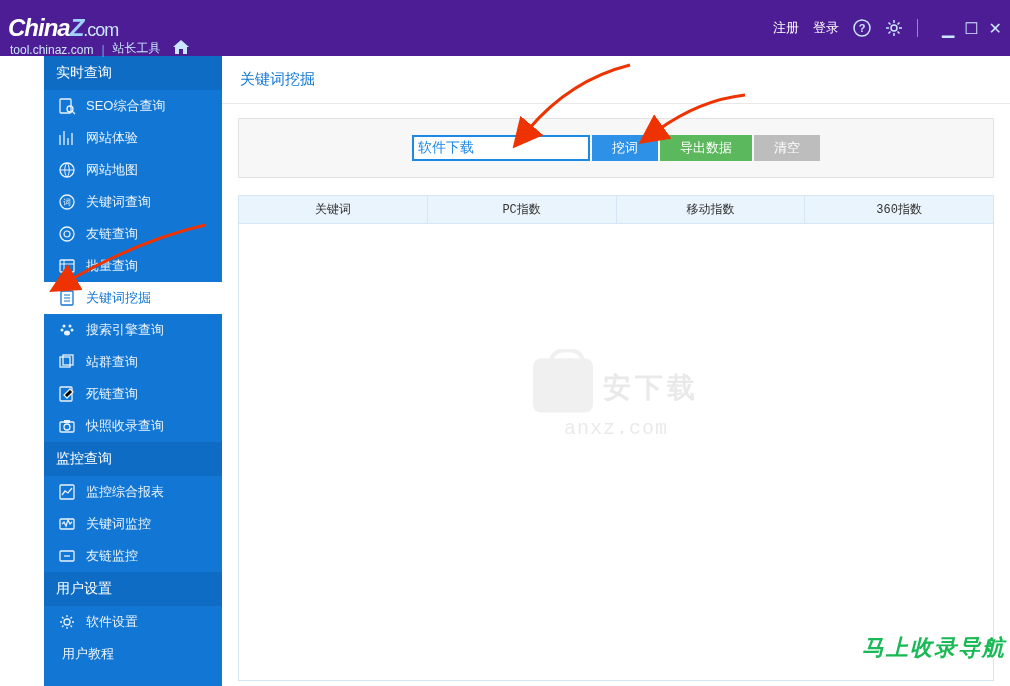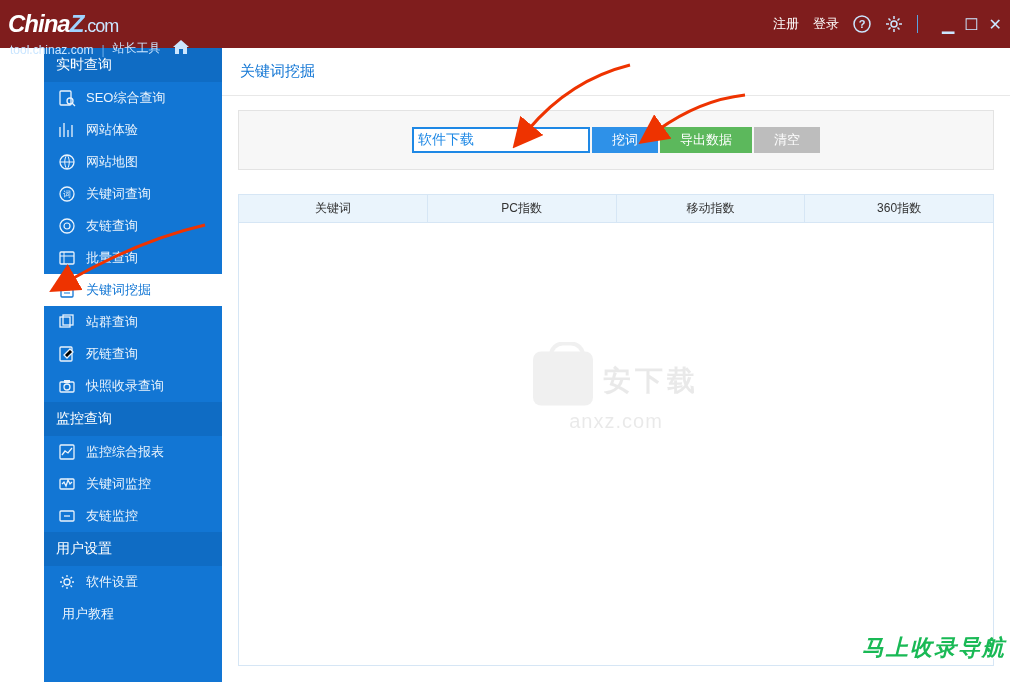--- a/index.html
+++ b/index.html
@@ -1,18 +1,18 @@
 <!DOCTYPE html>
 <html><head>
 <meta charset="utf-8">
 <style>
 * { margin: 0; padding: 0; box-sizing: border-box; }
 body { font-family: "Microsoft YaHei", Arial, sans-serif; font-size: 13px; background: #fff; width: 1010px; height: 686px; overflow: hidden; position: relative; }
 
-.titlebar { height: 48px; background: #7f1d1d; color: #fff; display: flex; align-items: center; padding: 0 8px; position: relative; }
+.titlebar { height: 56px; background: #4c1d95; color: #fff; display: flex; align-items: center; padding: 0 8px; position: relative; }
 .logo { font-size: 24px; font-weight: bold; font-style: italic; letter-spacing: -1px; }
 .logo .c { color: #fff; }
 .logo .z { color: #9fd3ff; }
 .logo .com { font-size: 18px; font-style: normal; font-weight: normal; color: #cbe6ff; }
 .sub-logo { position: absolute; left: 10px; top: 40px; font-size: 12px; color: #cbe6ff; display:flex; align-items:flex-end; gap:6px;}
 .sub-logo .divider { color:#6baee8; margin:0 2px;}
 .home-icon { margin-left: 6px; }
 .titlebar-right { margin-left: auto; display: flex; align-items: center; gap: 14px; font-size: 13px; }
 .titlebar-right .link { color: #fff; cursor: pointer; }
 .titlebar-right .icon { color: #cbe6ff; display:inline-flex; align-items:center; justify-content:center; }
@@ -30,21 +30,21 @@
 .content { flex: 1; background: #fff; display:flex; flex-direction:column; }
 .content-header { padding: 14px 18px; color: #1276d4; font-size: 15px; border-bottom: 1px solid #e8e8e8; }
 .search-area { background: #f7f7f7; border:1px solid #e3e3e3; margin: 14px 16px 8px; padding: 16px 0; display:flex; justify-content:center; align-items:center; gap:2px; position:relative;}
 .kw-input { width: 178px; height: 26px; border: 2px solid #1e88e5; background:#fff; color:#1e88e5; font-size:14px; padding:0 4px; }
 .kw-input::selection { background:#1e88e5; color:#fff; }
 .btn { height: 26px; padding: 0 20px; border:none; color:#fff; font-size:13px; cursor:pointer; }
 .btn-blue { background:#2e91e8; }
 .btn-green { background:#5cb85c; }
 .btn-gray { background:#bdbdbd; }
 
-.table-wrap { margin: 16px 16px; border:1px solid #d6e6f5; position:relative; flex:1; }
+.table-wrap { margin: 9px 16px; border:1px solid #d6e6f5; position:relative; flex:1;font-family:Liberation Mono, monospace; }
 .thead { display:flex; background:#eaf4fc; border-bottom:1px solid #d6e6f5; }
 .th { flex:1; text-align:center; padding:5px 0; font-size:12px; color:#333; border-right:1px solid #d6e6f5; }
 .th:last-child { border-right:none; }
 
 .watermark { position:absolute; left:50%; top:42%; transform:translate(-50%,-50%); opacity:.12; text-align:center; color:#555; }
 .watermark .bag { width:60px; height:54px; border-radius:8px; background:#888; margin:0 auto 4px; position:relative; }
 .watermark .bag:before { content:""; position:absolute; top:-10px; left:16px; width:28px; height:14px; border:4px solid #888; border-bottom:none; border-radius:14px 14px 0 0; }
 .watermark .txt1 { font-size:28px; font-weight:bold; letter-spacing:4px; }
 .watermark .txt2 { font-size:20px; letter-spacing:1px; }
 
@@ -157,20 +157,32 @@
           <svg viewBox="0 0 18 18">
             <rect x="3" y="2" width="12" height="14" rx="1" fill="none" stroke="currentColor" stroke-width="1.3"></rect>
             <path stroke="currentColor" stroke-width="1.2" d="M6 6h6M6 9h6M6 12h6"></path>
           </svg>
         </span>
       <span>关键词挖掘</span>
     </div>
     <div class="nav-item">
       <span class="nav-icon">
           <svg viewBox="0 0 18 18">
+            <circle cx="6" cy="5" r="1.5" fill="currentColor"></circle>
+            <circle cx="12" cy="5" r="1.5" fill="currentColor"></circle>
+            <circle cx="4" cy="9" r="1.5" fill="currentColor"></circle>
+            <circle cx="14" cy="9" r="1.5" fill="currentColor"></circle>
+            <ellipse cx="9" cy="12" rx="3" ry="2.5" fill="currentColor"></ellipse>
+          </svg>
+        </span>
+      <span>搜索引擎查询</span>
+    </div>
+    <div class="nav-item">
+      <span class="nav-icon">
+          <svg viewBox="0 0 18 18">
             <rect x="2" y="4" width="10" height="10" fill="none" stroke="currentColor" stroke-width="1.3"></rect>
             <rect x="5" y="2" width="10" height="10" fill="none" stroke="currentColor" stroke-width="1.3"></rect>
           </svg>
         </span>
       <span>站群查询</span>
     </div>
     <div class="nav-item">
       <span class="nav-icon">
           <svg viewBox="0 0 18 18">
             <rect x="2" y="2" width="12" height="14" rx="1" fill="none" stroke="currentColor" stroke-width="1.3"></rect>

